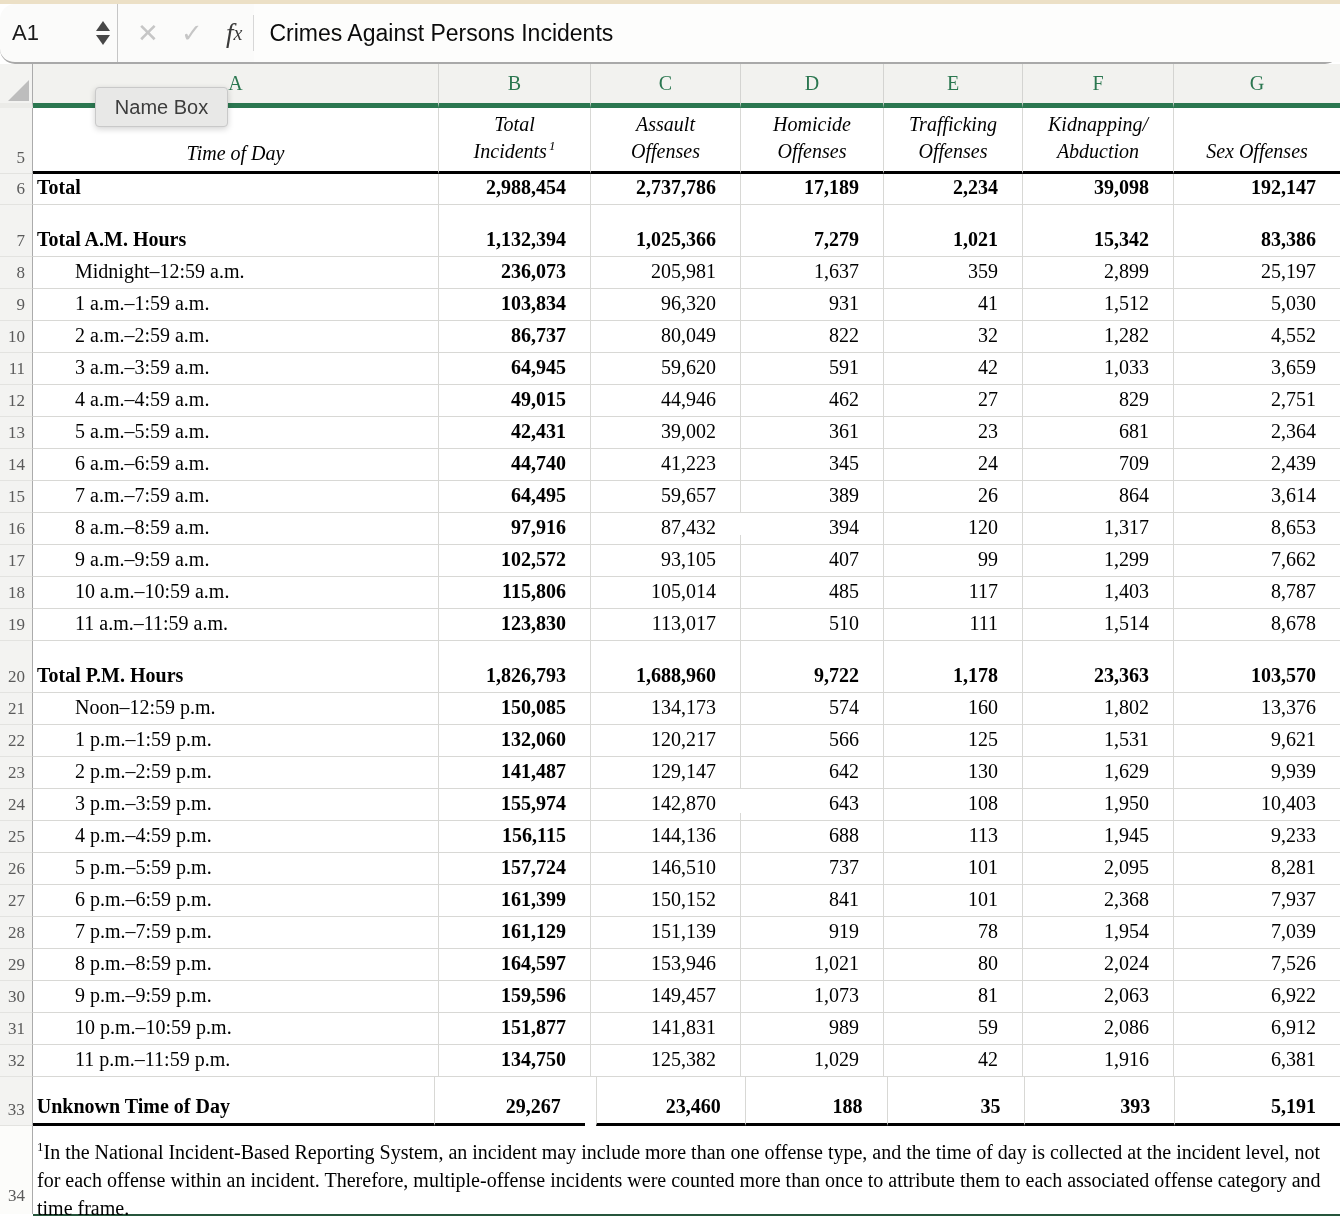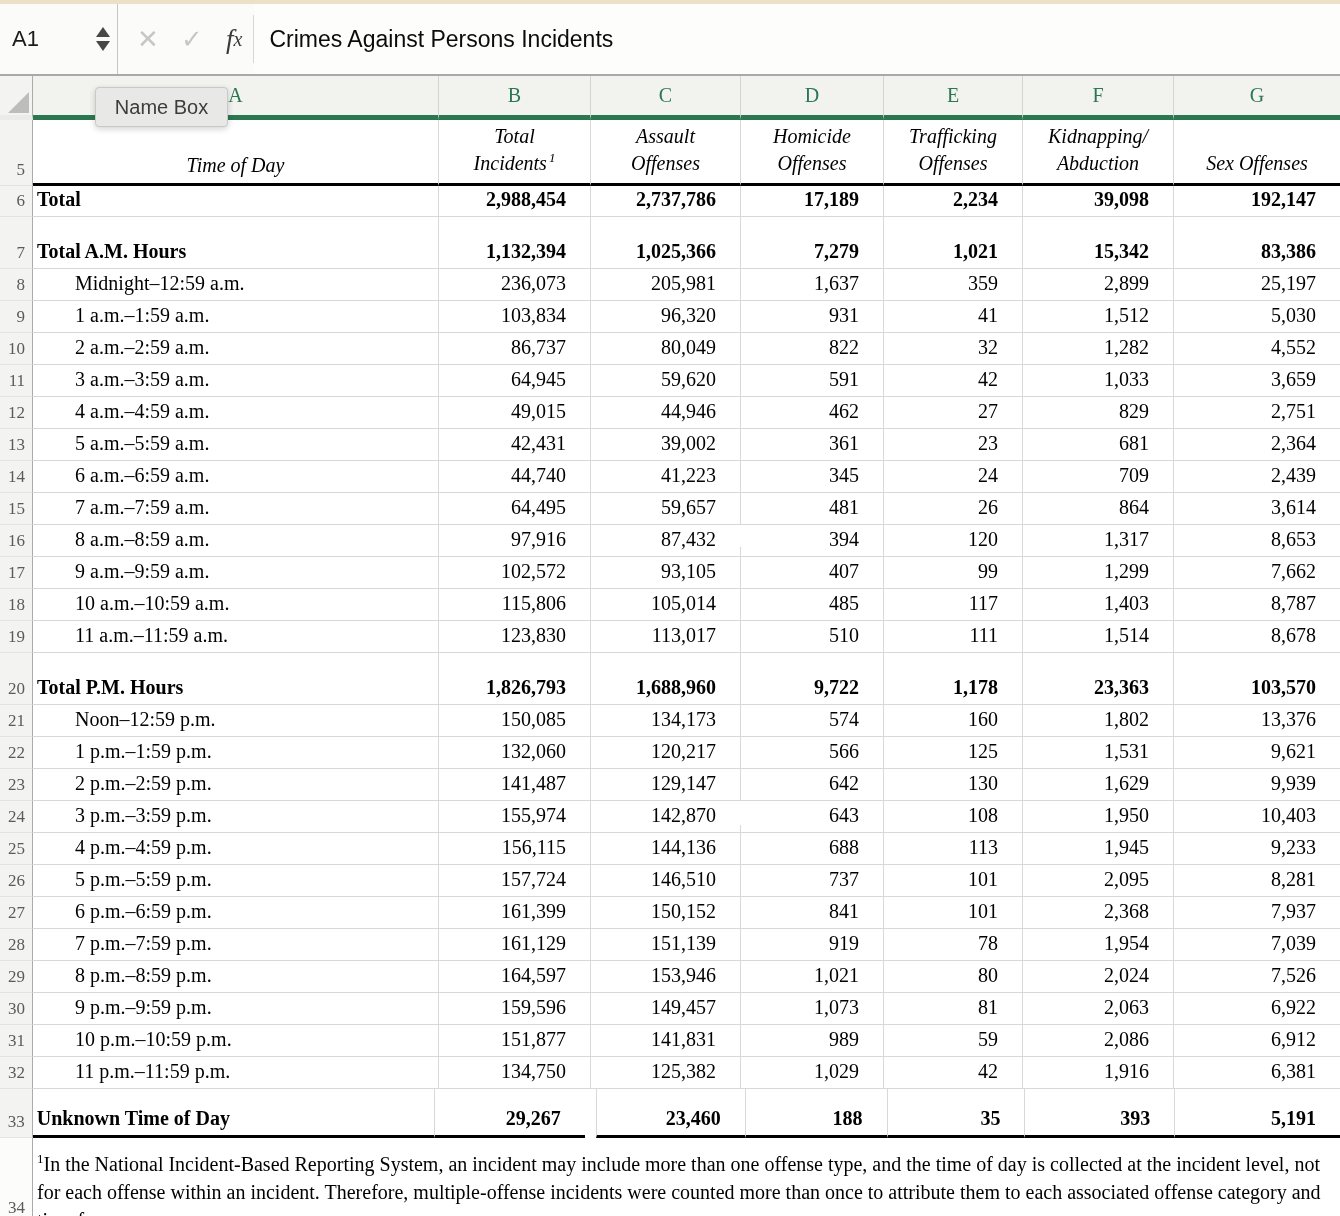--- a/index.html
+++ b/index.html
@@ -4,22 +4,22 @@
 <style>
   * { margin:0; padding:0; box-sizing:border-box; }
   html,body { background:#fff; }
   body { width:1340px; height:1216px; overflow:hidden; }
   .screen { position:relative; width:1340px; height:1216px; font-family:"Liberation Serif",serif; background:#fff; }
 
   
   .top-strip { height:4px; background:#ece0c6; }
 
   
-  .formula-bar { height:72px; border-bottom:2px solid #a9a9a9; background:#fbfbfa;
-    display:flex; align-items:stretch; font-family:"Liberation Sans",sans-serif; }
+  .formula-bar { height:60px; border-bottom:2px solid #a9a9a9; background:#fbfbfa;
+    display:flex; align-items:stretch; font-family:"Liberation Sans",sans-serif;border-radius:15px; }
   .name-box { width:118px; display:flex; align-items:center; justify-content:space-between;
     padding:0 5px 0 12px; border-right:1px solid #c6c6c6; }
   .cellref { font-size:22px; color:#1b1b1b; }
   .spinner { display:flex; flex-direction:column; gap:4px; align-items:center; cursor:default; padding-right:2px;}
   .spin-up { width:0; height:0; border-left:7px solid transparent; border-right:7px solid transparent; border-bottom:10px solid #474747; }
   .spin-down { width:0; height:0; border-left:7px solid transparent; border-right:7px solid transparent; border-top:10px solid #474747; }
   .fb-btn { border:none; background:none; color:#c6c6c6; font-size:26px; width:44px;
     display:flex; align-items:center; justify-content:center; font-family:"Liberation Sans",sans-serif; }
   .fb-btn.cancel { margin-left:8px; }
   .fx { display:flex; align-items:center; font-family:"Liberation Serif",serif; font-style:italic;
@@ -41,21 +41,21 @@
   
   .row { display:flex; }
   .gutter { width:33px; background:#f3f3f1; border-right:1px solid #ababab; border-bottom:1px solid #e3e3e0;
     display:flex; align-items:flex-end; justify-content:flex-end; padding:0 7px 5px 0;
     font-size:17px; color:#5a5a5a; }
   .cell { background:#fff; border-bottom:1px solid #d8d8d5; display:flex; align-items:flex-end; font-size:20px; color:#000; }
   .label-cell { padding:0 0 5px 42px; }
   .value-cell { justify-content:flex-end; padding:0 24px 5px 0; border-left:1px solid #d8d8d5; }
   .row.total .label-cell { padding-left:4px; font-weight:bold; }
   .row.total .value-cell { font-weight:bold; }
-  .value-cell.colB { font-weight:normal; }
+  .value-cell.colB { font-weight:bold; }
   .row.thick .cell { border-bottom:3px solid #000; }
 
   
   .row.hdr .cell { border-bottom:3px solid #000; font-style:italic; }
   .row.hdr .time-hd { justify-content:center; padding:0 0 6px 0; }
   .row.hdr .hcell { flex-direction:column; align-items:center; justify-content:flex-end;
     padding:0 0 6px 0; line-height:27px; }
   sup.hd-sup { font-size:13px; vertical-align:super; line-height:0; margin-left:2px; }
 
   
@@ -227,21 +227,21 @@
         <div class="cell value-cell" style="width: 143px;">345</div>
         <div class="cell value-cell" style="width: 139px;">24</div>
         <div class="cell value-cell" style="width: 151px;">709</div>
         <div class="cell value-cell" style="width: 167px;">2,439</div>
       </div>
       <div class="row detail" style="height: 32px;">
         <div class="gutter">15</div>
         <div class="cell label-cell" style="width: 405px;">7 a.m.–7:59 a.m.</div>
         <div class="cell value-cell colB" style="width: 152px;">64,495</div>
         <div class="cell value-cell" style="width: 150px;">59,657</div>
-        <div class="cell value-cell" style="width: 143px;">481</div>
+        <div class="cell value-cell" style="width: 143px;">389</div>
         <div class="cell value-cell" style="width: 139px;">26</div>
         <div class="cell value-cell" style="width: 151px;">864</div>
         <div class="cell value-cell" style="width: 167px;">3,614</div>
       </div>
       <div class="row detail" style="height: 32px;">
         <div class="gutter">16</div>
         <div class="cell label-cell" style="width: 405px;">8 a.m.–8:59 a.m.</div>
         <div class="cell value-cell colB" style="width: 152px;">97,916</div>
         <div class="cell value-cell" style="width: 150px;">87,432</div>
         <div class="cell value-cell" style="width: 143px; margin-top: 22px;">394</div>

